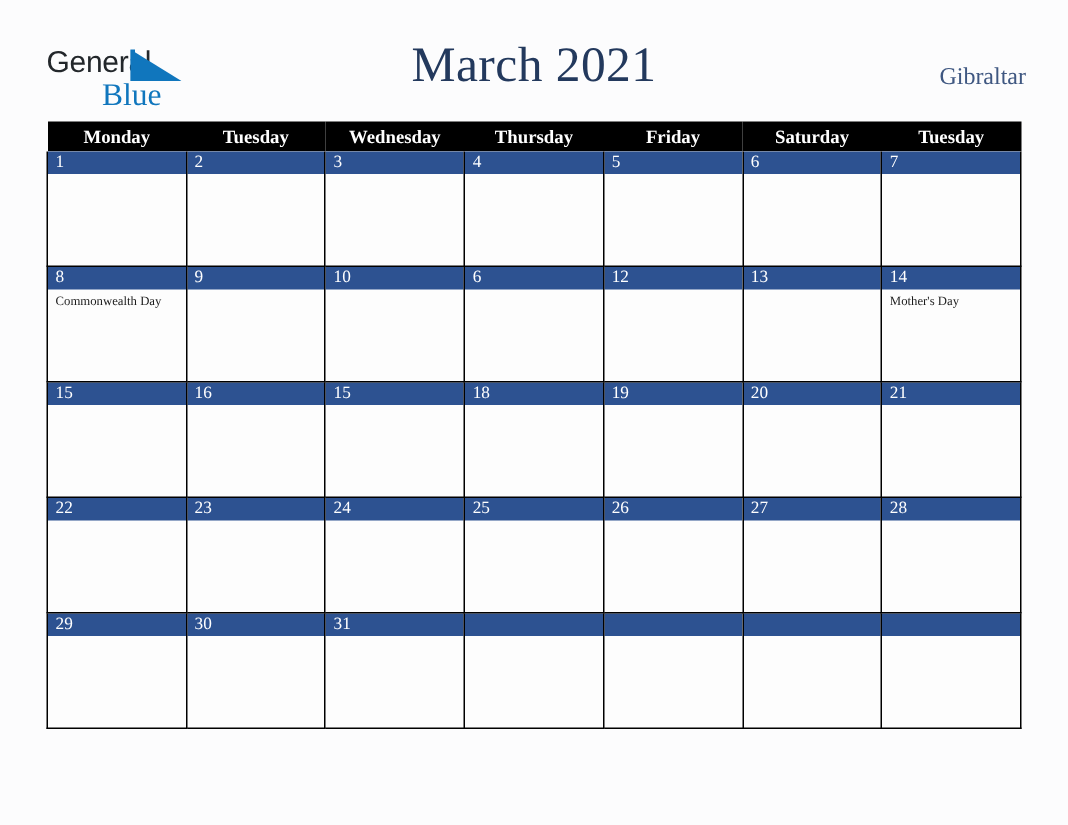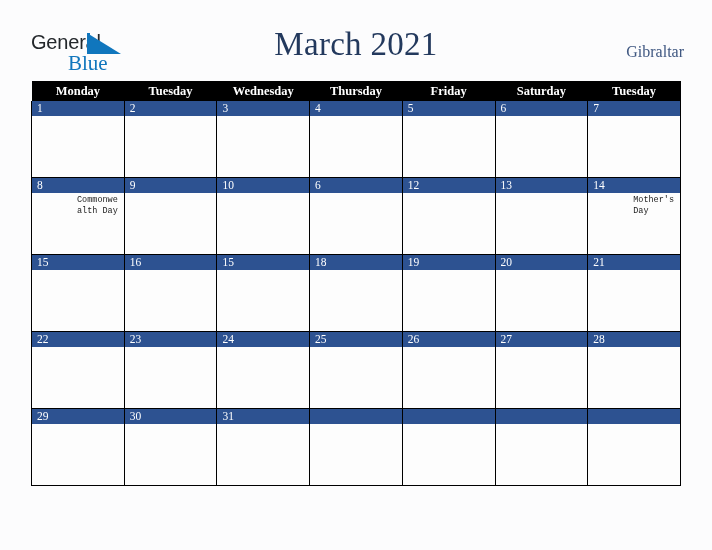--- a/index.html
+++ b/index.html
@@ -143,26 +143,25 @@
   }
 
   .daybody {
     padding: 2px 4px 0 5px;
     box-sizing: border-box;
     height: 60px;
     overflow: hidden;
   }
 
   .event {
-    font-family: Liberation Mono, monospace;
+    font-family: Liberation Serif, serif;
     font-size: 8.5px;
     color: #1c1c1c;
     line-height: 10.5px;
     word-wrap: break-word;
-    margin-left: 40px;
   }
 </style>
 </head>
 <body>
 
 <div class="page">
 
   <div class="header">
 
     <div class="logo">

